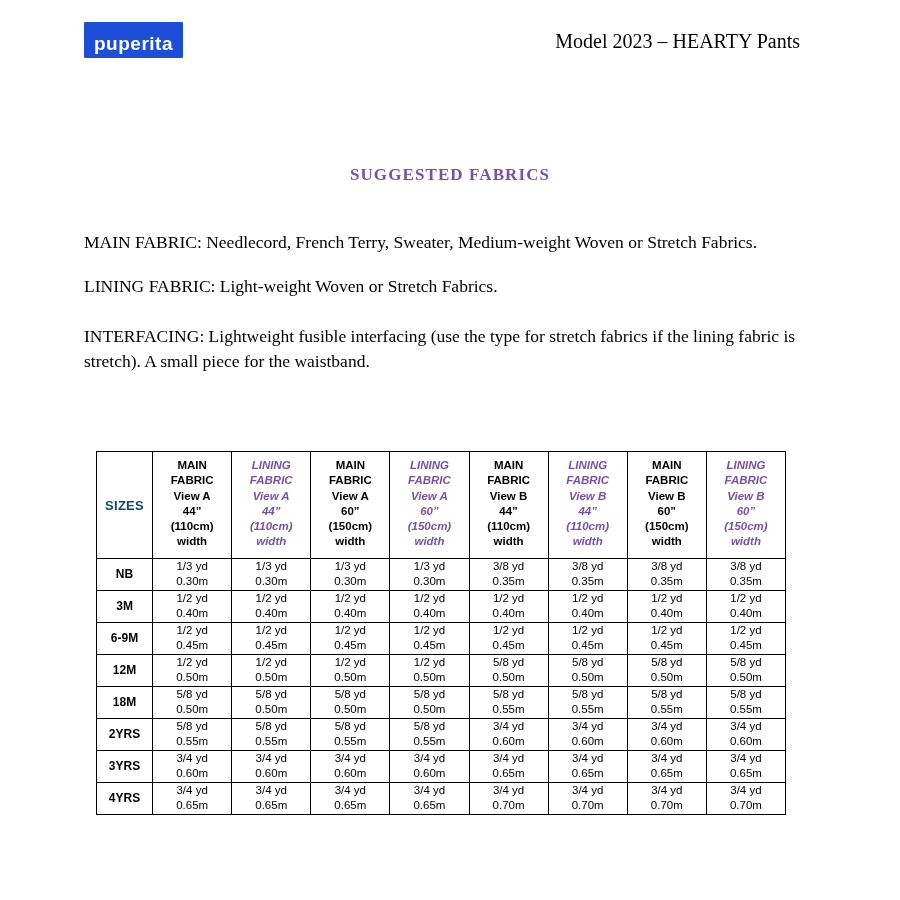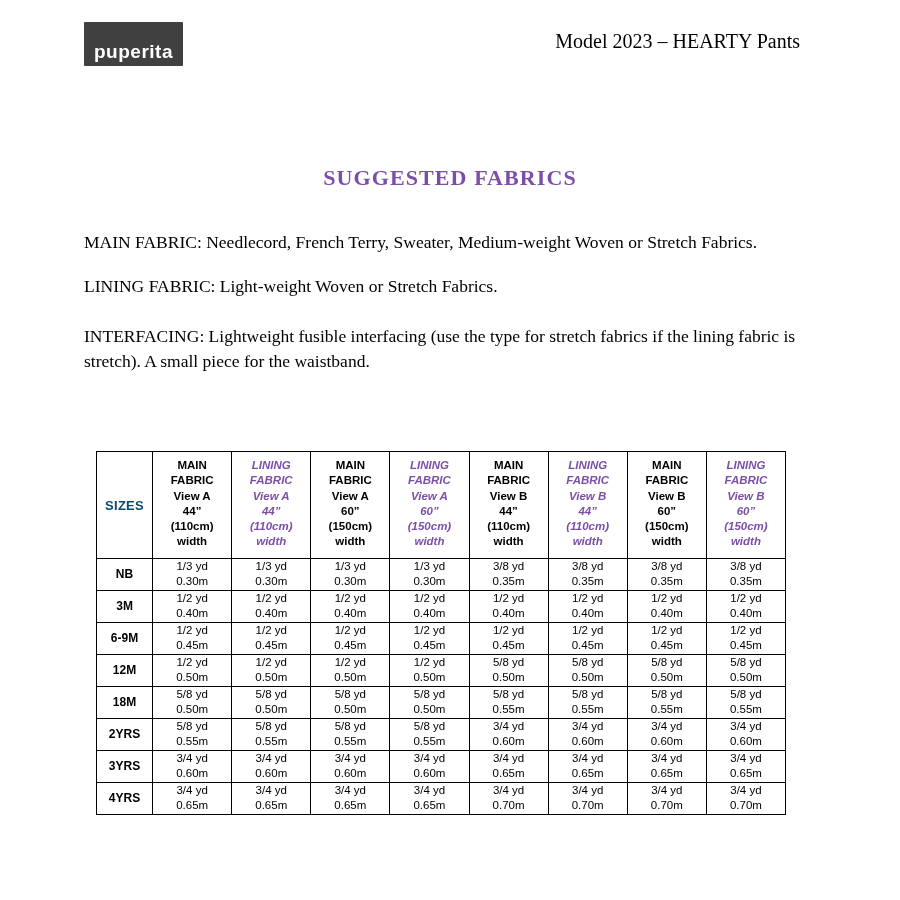--- a/index.html
+++ b/index.html
@@ -25,27 +25,27 @@
   
   .header {
     position: absolute;
     top: 22px;
     left: 84px;
     right: 100px;
     height: 36px;
   }
   .logo {
     display: inline-block;
-    background: #404040;
+    background: #1d4ed8;
     color: #ffffff;
     font-family: "Liberation Sans", sans-serif;
     font-size: 19px;
     font-weight: bold;
     letter-spacing: 0.5px;
-    padding: 20px 10px 5px 10px;
+    padding: 12px 10px 5px 10px;
     line-height: 1;
     border-radius: 1px;
   }
   .model-label {
     position: absolute;
     right: 0;
     top: 8px;
     font-family: "Liberation Serif", serif;
     font-size: 20px;
     color: #000;
@@ -66,21 +66,21 @@
   }
   .view-text { color: #c00000; }
   
   .section-title {
     position: absolute;
     top: 165px;
     left: 0;
     width: 900px;
     text-align: center;
     color: #7b4fa8;
-    font-size: 22px;
+    font-size: 17px;
     font-weight: bold;
     letter-spacing: 1.1px;
   }
   
   .body-text {
     position: absolute;
     top: 230px;
     left: 84px;
     width: 712px;
     font-size: 17.5px;

